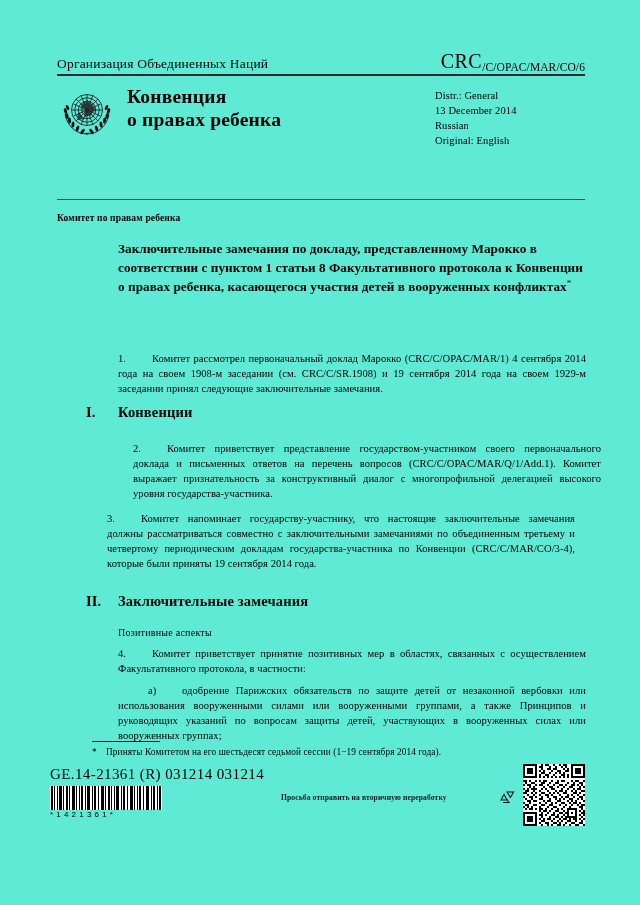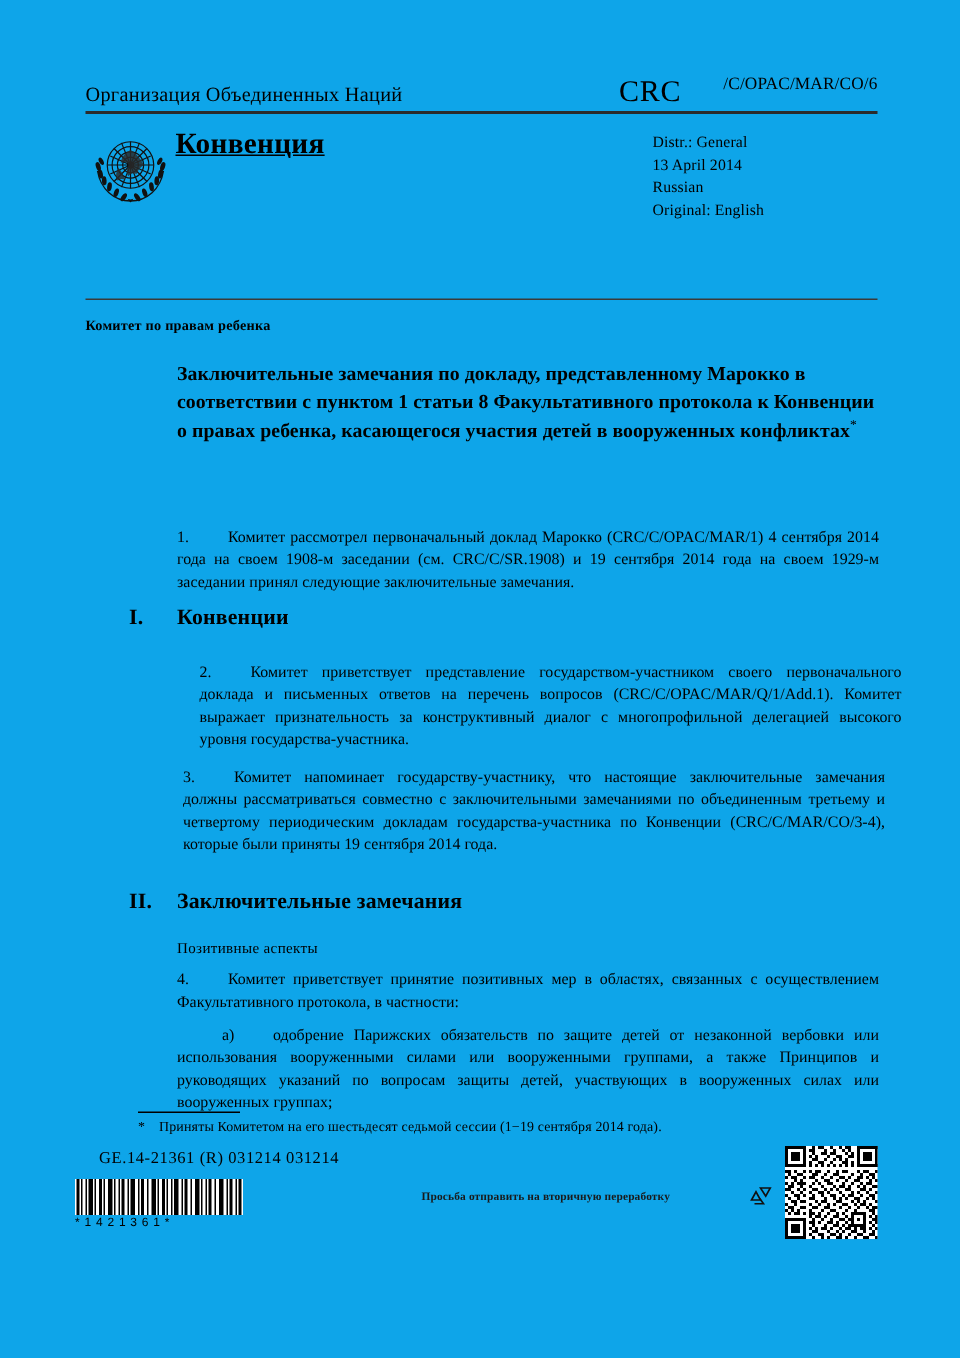--- a/index.html
+++ b/index.html
@@ -14,21 +14,21 @@
     font-family: "Liberation Serif", "DejaVu Serif", serif;
     color: #000000;
     overflow: hidden;
   }
 
   .page {
     position: absolute;
     left: 0; top: 0;
     width: 640px;
     height: 905px;
-    background: #0ea5e9;
+    background: #5eead4;
   }
 
   
   .masthead {
     position: absolute;
     left: 57px;
     top: 50px;
     width: 528px;
   }
   .masthead-row1 {
@@ -40,22 +40,21 @@
   .org-name {
     font-family: "Liberation Serif", "DejaVu Serif", serif;
     font-size: 13.5px;
     letter-spacing: 0.2px;
     color: #000;
     white-space: nowrap;
   }
   .symbol {
     white-space: nowrap;
     display: flex;
-    align-items: flex-start;
-    gap: 28px;
+    align-items: flex-end;
   }
   .symbol-main {
     font-size: 20px;
     letter-spacing: 0.5px;
   }
   .symbol-rest {
     font-size: 11.5px;
     letter-spacing: 0.1px;
   }
   .masthead-rule {
@@ -68,27 +67,27 @@
     display: flex;
     margin-top: 9px;
   }
   .un-emblem {
     width: 60px;
     height: 54px;
     flex: 0 0 60px;
     margin-top: 1px;
   }
   .conv-title {
+    margin-left: 10px;
     font-weight: bold;
     font-size: 19.5px;
     line-height: 1.17;
     letter-spacing: 0.2px;
     flex: 1 1 auto;
     padding-top: 1px;
-    text-decoration: underline;
   }
   .distr-block {
     font-size: 10.5px;
     line-height: 1.44;
     width: 150px;
     flex: 0 0 150px;
     padding-top: 3px;
     letter-spacing: 0.1px;
   }
 
@@ -155,21 +154,21 @@
     position: absolute;
     font-weight: normal;
     font-size: 10px;
     letter-spacing: 0.25px;
   }
 
   
   #p1  { left: 118px; top: 351px;  width: 468px; }
   #h1  { left: 118px; top: 404px; }
   #p2  { left: 118px; top: 441px;  width: 468px; margin-left: 15px; }
-  #p3  { left: 122px; top: 511px;  width: 468px; }
+  #p3  { left: 107px; top: 511px;  width: 468px; }
   #h2  { left: 118px; top: 593px; }
   #sh1 { left: 118px; top: 627px; }
   #p4  { left: 118px; top: 646px;  width: 468px; }
   #pa  { left: 118px; top: 683px;  width: 468px; }
 
   
   .footnote-rule {
     position: absolute;
     left: 92px;
     top: 741px;
@@ -185,23 +184,23 @@
     letter-spacing: 0.1px;
   }
   .footnote .fn-star {
     display: inline-block;
     width: 14px;
   }
 
   
   .ge-line {
     position: absolute;
-    left: 66px;
+    left: 50px;
     top: 766px;
-    font-size: 11px;
+    font-size: 15px;
     letter-spacing: 0.4px;
   }
   .barcode {
     position: absolute;
     left: 50px;
     top: 786px;
     width: 112px;
     height: 24px;
   }
   .barcode-text {
@@ -291,24 +290,25 @@
             <ellipse cx="79" cy="85" rx="3.1" ry="6" transform="rotate(-20 79 85)"></ellipse>
             <ellipse cx="69" cy="91" rx="3.1" ry="6" transform="rotate(-34 69 91)"></ellipse>
             <ellipse cx="21" cy="43" rx="2.8" ry="5.4" transform="rotate(-28 21 43)"></ellipse>
             <ellipse cx="99" cy="43" rx="2.8" ry="5.4" transform="rotate(28 99 43)"></ellipse>
             <path d="M60 98 L56 93 L60 94 L64 93 Z"></path>
           </g>
         </svg>
       </div>
       <div class="conv-title">
         <div>Конвенция</div>
+        <div>о правах ребенка</div>
       </div>
       <div class="distr-block">
         <div>Distr.: General</div>
-        <div>13 April 2014</div>
+        <div>13 December 2014</div>
         <div>Russian</div>
         <div>Original: English</div>
       </div>
     </div>
   </div>
 
   <div class="committee-rule"></div>
   <div class="committee-name">Комитет по правам ребенка</div>
 
   <div class="doc-title"><span>Заключительные замечания по докладу, представленному Марокко в соответствии с пунктом 1 статьи 8 Факультативного протокола к Конвенции о правах ребенка, касающегося участия детей в вооруженных конфликтах</span><sup>*</sup></div>

